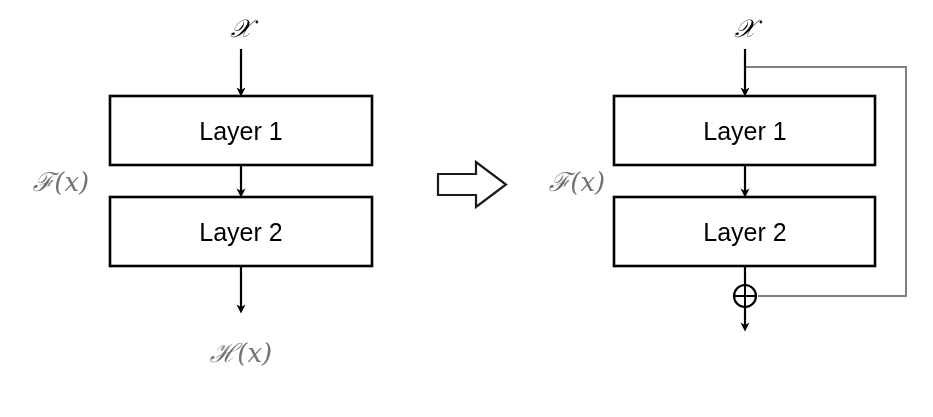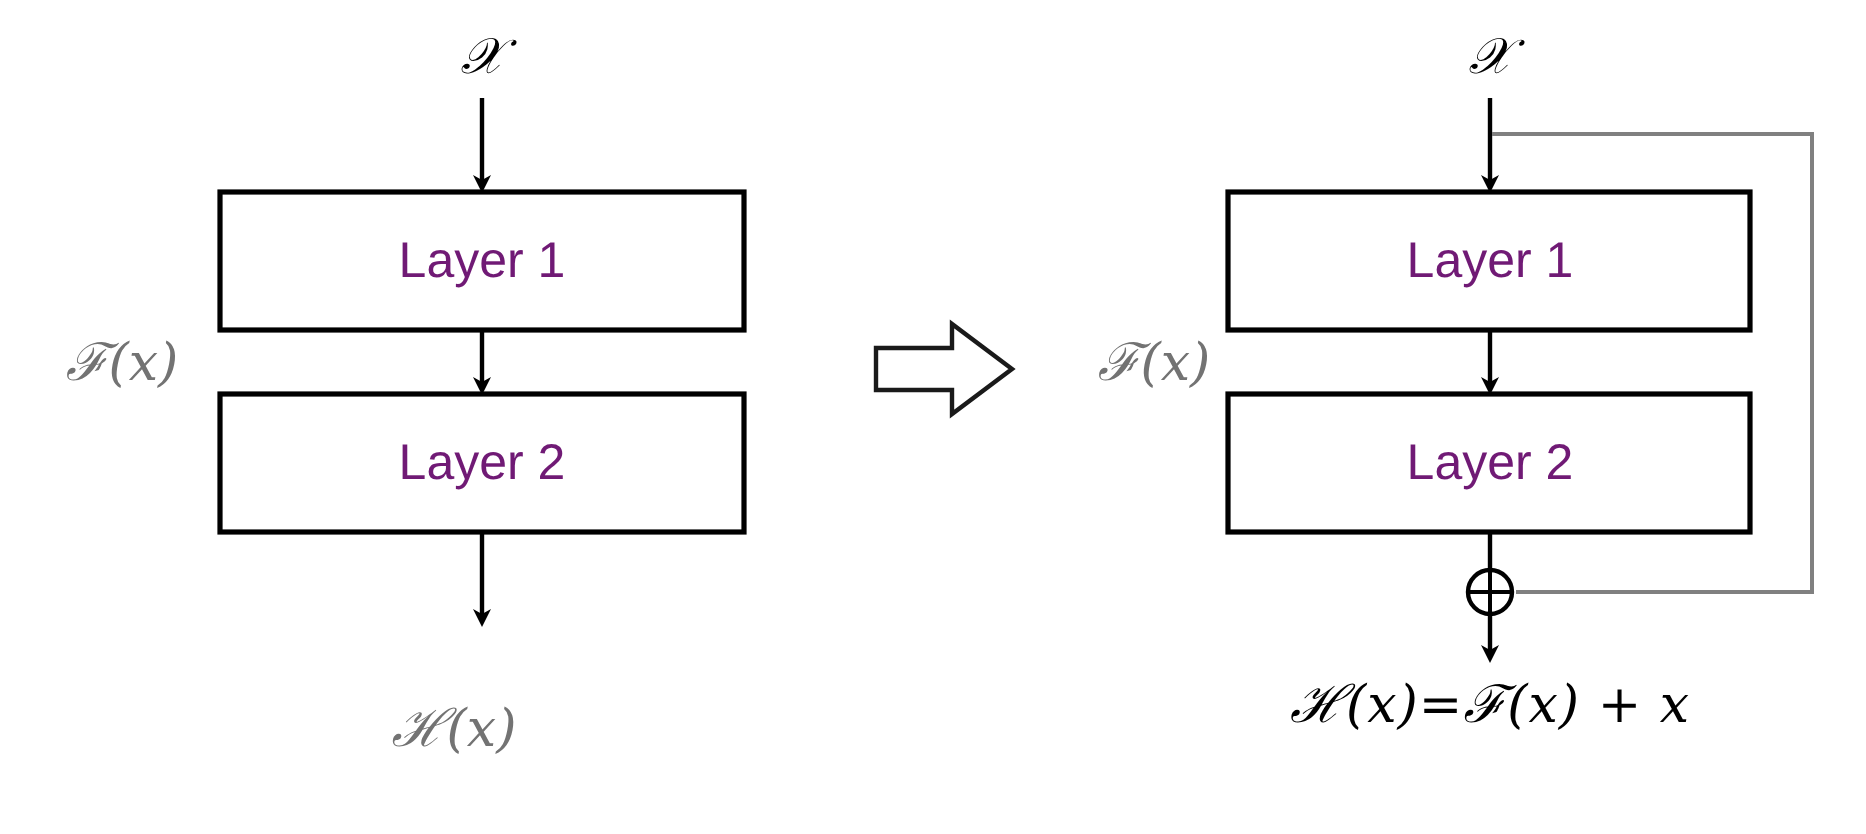--- a/index.html
+++ b/index.html
@@ -30,21 +30,21 @@
   .lbl {
     position: absolute;
     white-space: nowrap;
     color: #000000;
     line-height: 1;
   }
   .box-label {
     font-family: "Liberation Sans", sans-serif;
     font-size: 25px;
     font-weight: 400;
-    color: #701a75;
+    color: #000000;
     text-align: center;
     transform: translate(-50%, -50%);
   }
   .math {
     font-family: "DejaVu Serif", serif;
     font-style: italic;
     font-size: 26px;
     color: #737373;
     transform: translate(-50%, -50%);
   }
@@ -116,25 +116,24 @@
   </svg>
 
   <div class="lbl math-var" style="left:241px; top:28px;">𝒳</div>
 
   <div class="lbl box-label" style="left:241px; top:131px;">Layer 1</div>
 
   <div class="lbl math" style="left:61px; top:182px;">ℱ(𝑥)</div>
 
   <div class="lbl box-label" style="left:241px; top:232px;">Layer 2</div>
 
-  <div class="lbl math" style="left:227px; top:353px;margin-top:12px;">ℋ(𝑥)</div>
+  <div class="lbl math" style="left:241px; top:353px;">ℋ(𝑥)</div>
 
   <div class="lbl math-var" style="left:745px; top:28px;">𝒳</div>
 
   <div class="lbl box-label" style="left:745px; top:131px;">Layer 1</div>
 
   <div class="lbl math" style="left:577px; top:182px;">ℱ(𝑥)</div>
 
   <div class="lbl box-label" style="left:745px; top:232px;">Layer 2</div>
 
-  <div class="lbl math-eq" style="left:745px; top:353px;">ℋ(𝑥)=ℱ(𝑥) + 𝑥</div>
 
 </div>
 
 </body></html>

